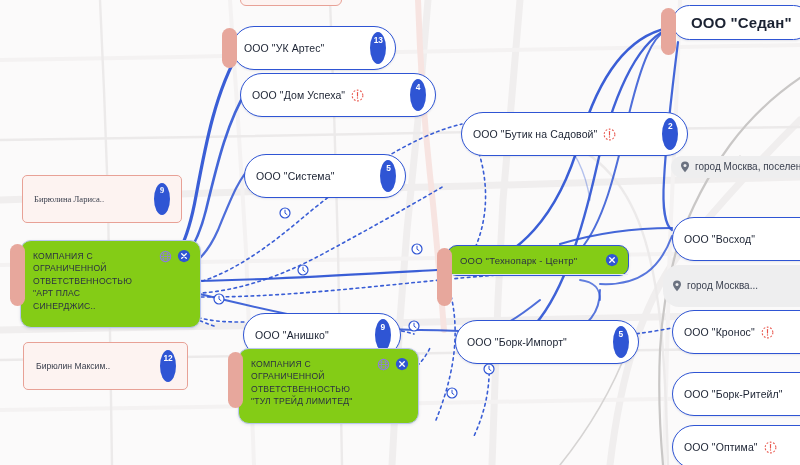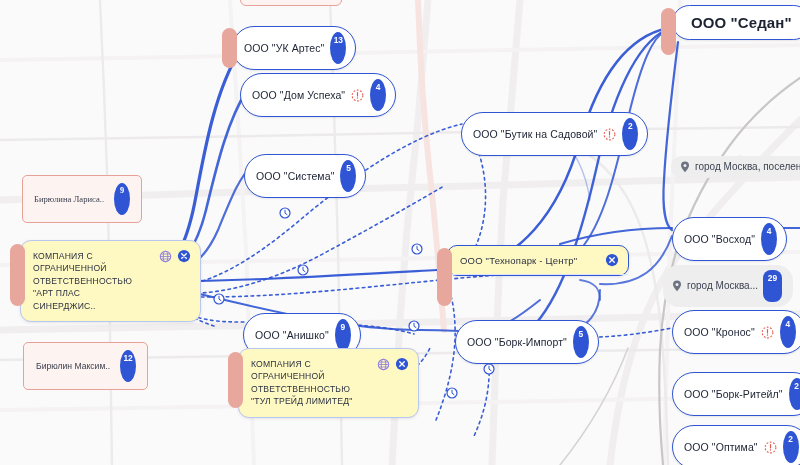--- a/index.html
+++ b/index.html
@@ -36,24 +36,24 @@
     display:flex;align-items:center;gap:5px;
     background:#eeeeef;
     border:none;border-radius:16px;
     padding:5px 11px 5px 9px;
     white-space:nowrap;
   }
   .place .lbl{font-size:10px;color:#3d4352;line-height:1;}
 
   .card{
     position:relative;
-    background:#fef9c3;
+    background:#84cc16;
     border:1.3px solid #b9c6ef;
     border-radius:11px;
-    padding:9px 34px 9px 12px;
+    padding:9px 34px 15px 12px;
     box-shadow:0 1px 3px rgba(30,40,90,.10);
   }
   .card .lbl{
     font-size:8.6px;color:#2b3142;line-height:1.45;
     letter-spacing:.2px;white-space:pre-line;text-transform:uppercase;
   }
   .card.with-link{padding-bottom:0;}
   .card .divider{height:1px;background:#dfe5f6;margin:8px -34px 0 -12px;}
   .card .linkrow{
     display:flex;align-items:center;gap:4px;
@@ -72,21 +72,21 @@
 
   .ghost-card{
     background:#fdf3f1;border:1.4px solid #e8a196;border-radius:6px;
   }
 
   
   .badge{
     min-width:16px;height:32px;box-sizing:border-box;
     border-radius:50%;background:#2f55d4;color:#fff;
     font-size:8.4px;font-weight:bold;line-height:16px;text-align:center;
-    padding:0 3px;flex:0 0 auto;
+    padding:0 3px;flex:0 0 auto;margin-left:40px;
   }
   .badge.wide{border-radius:8px;}
   .warn{flex:0 0 auto;display:block;}
   .xbtn{flex:0 0 auto;display:block;cursor:pointer;}
   .globe{flex:0 0 auto;display:block;}
   .pin{flex:0 0 auto;display:block;}
   .card .icons{position:absolute;top:8px;right:9px;display:flex;align-items:center;gap:5px;}
 
   .handle{
     position:absolute;width:15px;height:47px;border-radius:9px;

